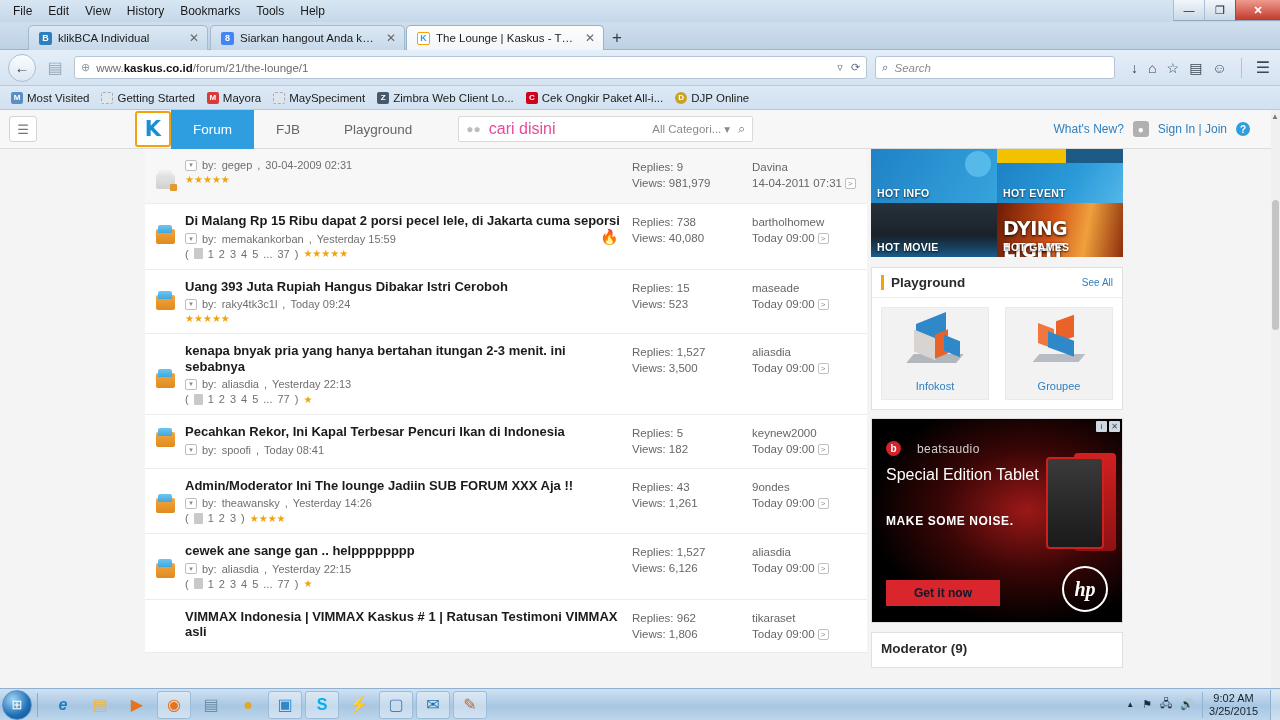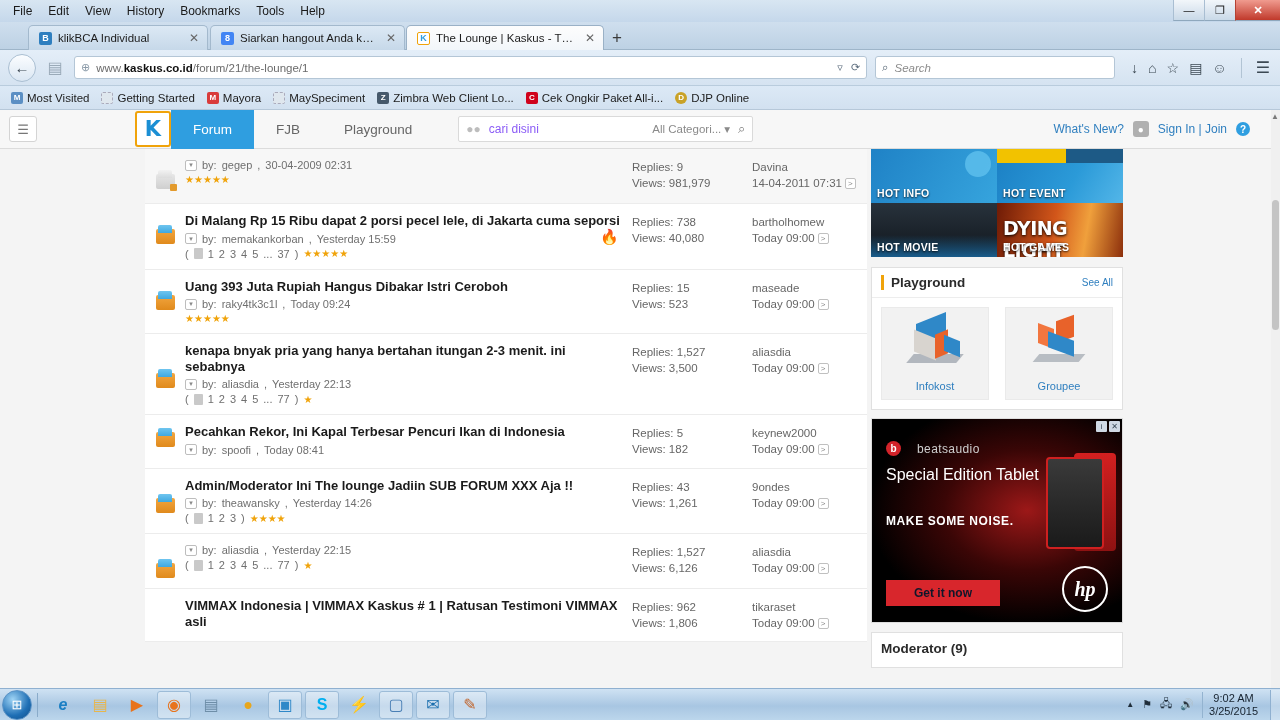--- a/index.html
+++ b/index.html
@@ -154,21 +154,21 @@
     display:flex;align-items:center;height:39px;padding:0 22px;
     font-size:13.5px;color:#666;text-decoration:none;
   }
   .k-nav a.active{ background:#2f9ee0; color:#fff; }
   .k-search{
     margin-left:24px; width:295px; height:26px;
     background:#fff; border:1px solid #dadada; border-radius:2px;
     display:flex; align-items:center; padding:0 7px; gap:8px;
   }
   .k-search .sbubble{ color:#bdbdbd; font-size:12px; }
-  .k-search .sph{ flex:1; font-size:12px; color:#8b5cf6; }
+  .k-search .sph{ flex:1; font-size:16px; color:#ec4899; }
   .k-search .scat{ font-size:11.5px; color:#8a8a8a; display:flex; align-items:center; gap:3px; }
   .k-search .smag{ color:#777; font-size:13px; }
   .k-right{
     margin-left:auto; display:flex; align-items:center; gap:9px;
     padding-right:22px; font-size:12px; color:#2f7fbf;
   }
   .k-right .avatar{
     width:16px;height:16px;border-radius:3px;background:#b0b0b0;
     display:flex;align-items:center;justify-content:center;color:#fff;font-size:10px;
   }
@@ -750,20 +750,21 @@
         <div>9ondes</div>
         <div><span>Today 09:00</span><span class="arrow">&gt;</span></div>
       </div>
     </div>
 
     <div class="trow">
       <div class="t-icon" style="padding-top:20px">
           <span class="folder"></span>
         </div>
       <div class="t-main">
+        <div class="t-title"><span>cewek ane sange gan .. helpppppppp</span></div>
         <div class="t-by">
           <span class="caret-box">▾</span>
           <span>by:</span>
           <span>aliasdia</span>
             <span>,</span>
           <span>Yesterday 22:15</span>
         </div>
         <div class="t-pages">
           <span>(</span>
             <span class="pgicon"></span>

